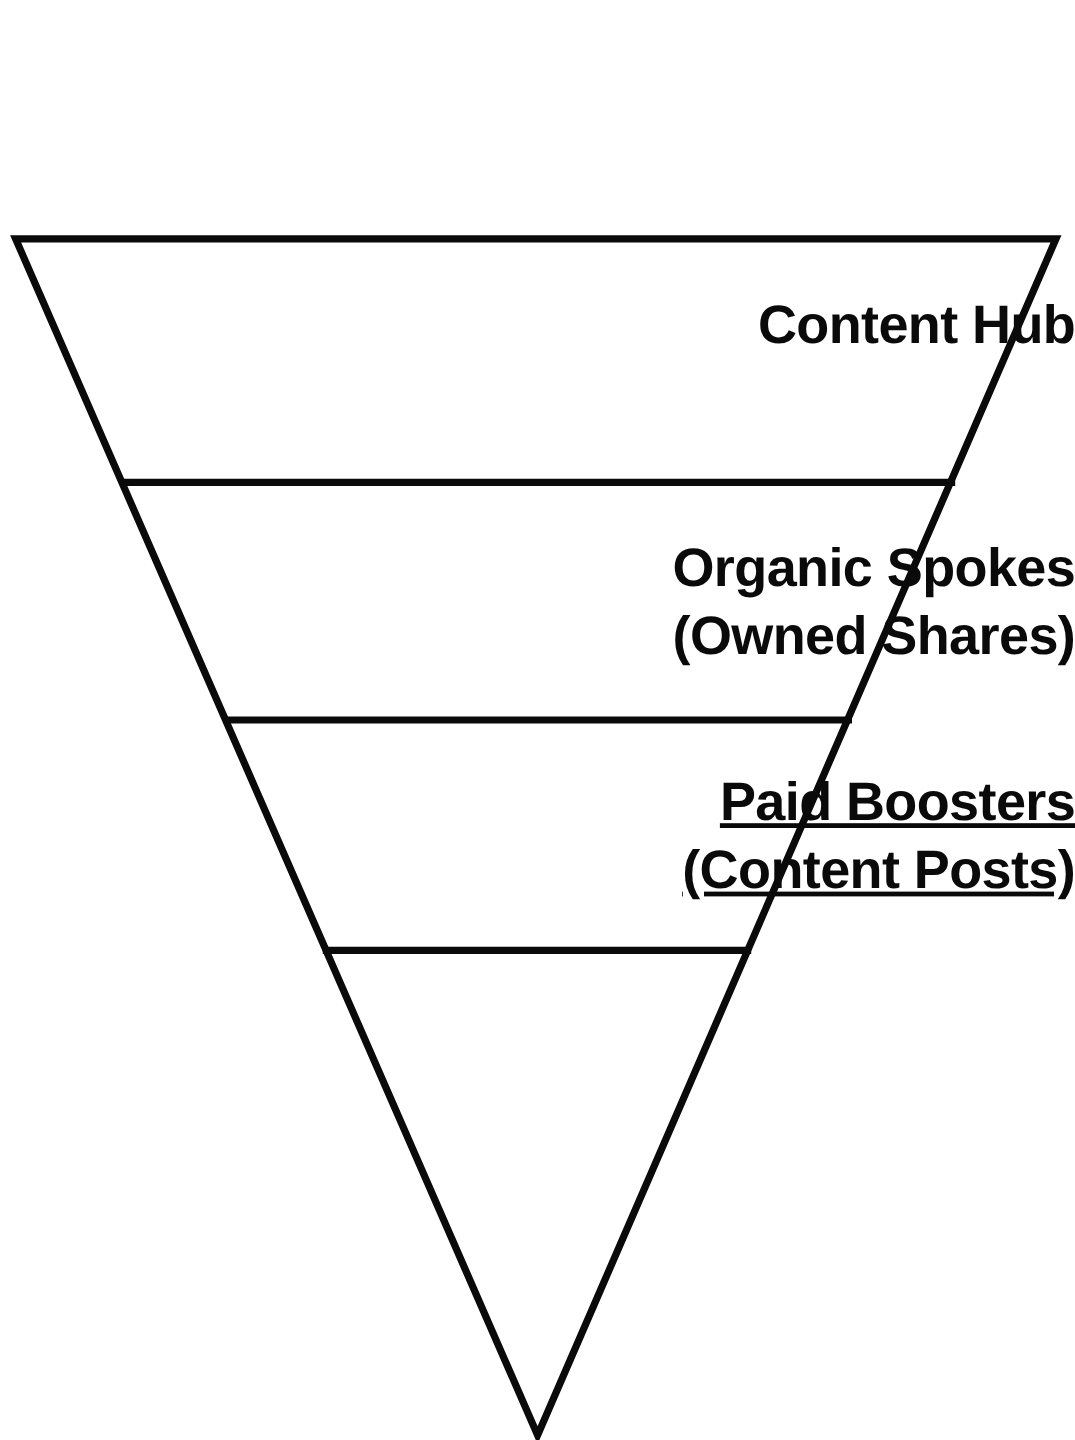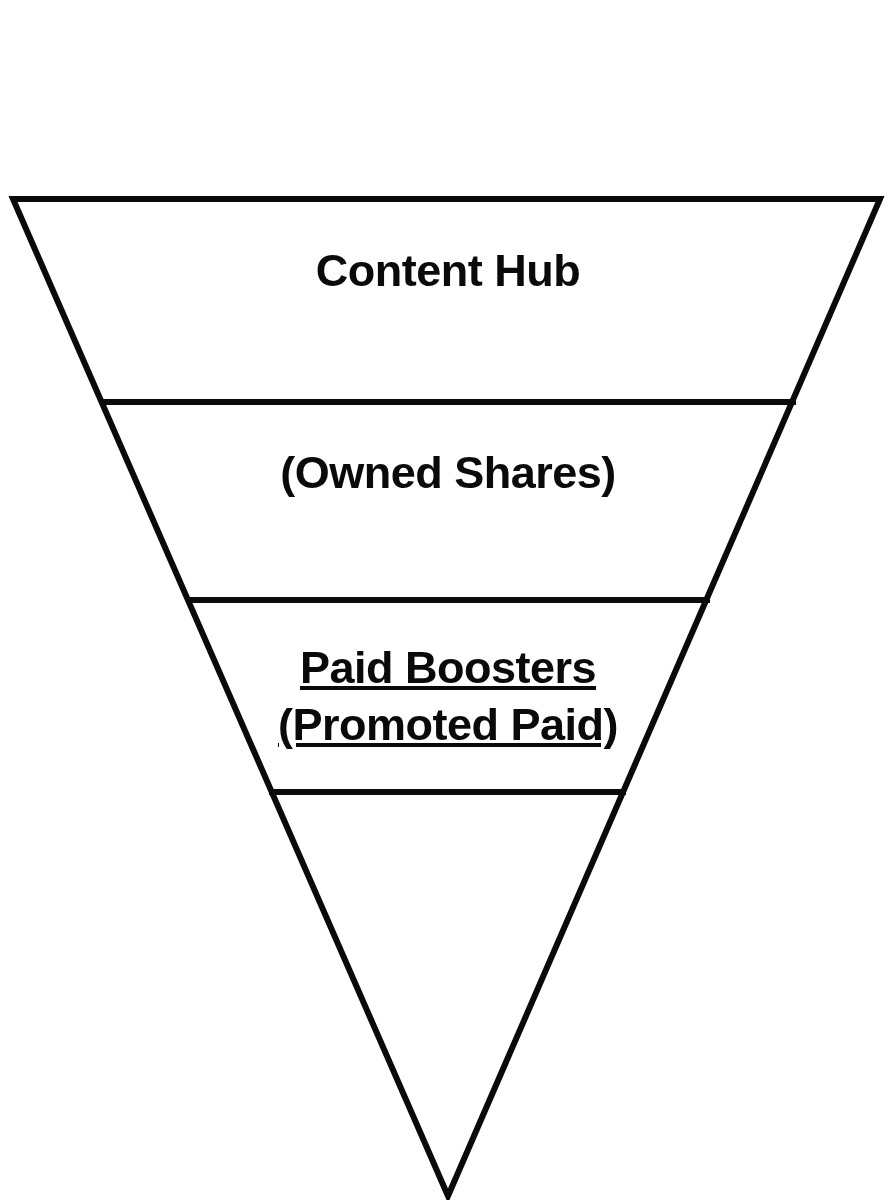--- a/index.html
+++ b/index.html
@@ -17,21 +17,21 @@
   }
   .funnel-svg {
     position: absolute;
     left: 0;
     top: 0;
   }
   .label {
     position: absolute;
     left: 0;
     width: 896px;
-    text-align: center;
+    text-align: right;
     font-weight: 700;
     color: #0a0a0a;
     letter-spacing: -0.5px;
   }
   .label .line {
     white-space: nowrap;
   }
   .lv-big {
     font-size: 45px;
     line-height: 57px;
@@ -63,22 +63,23 @@
     <line x1="100" y1="402" x2="796" y2="402" stroke="#0a0a0a" stroke-width="6"></line>
     <line x1="186" y1="600" x2="710" y2="600" stroke="#0a0a0a" stroke-width="6"></line>
     <line x1="269" y1="792" x2="626" y2="792" stroke="#0a0a0a" stroke-width="6"></line>
   </svg>
 
   <div class="label label-1 lv-big">
     <div class="line title">Content Hub</div>
   </div>
 
   <div class="label label-2 lv-big">
+    <div class="line title">Organic Spokes</div>
     <div class="line subtitle">(Owned Shares)</div>
   </div>
 
   <div class="label label-3 lv-big">
     <div class="line title">Paid Boosters</div>
-    <div class="line subtitle">(Promoted Paid)</div>
+    <div class="line subtitle">(Content Posts)</div>
   </div>
 
 
 </div>
 
 </body></html>

